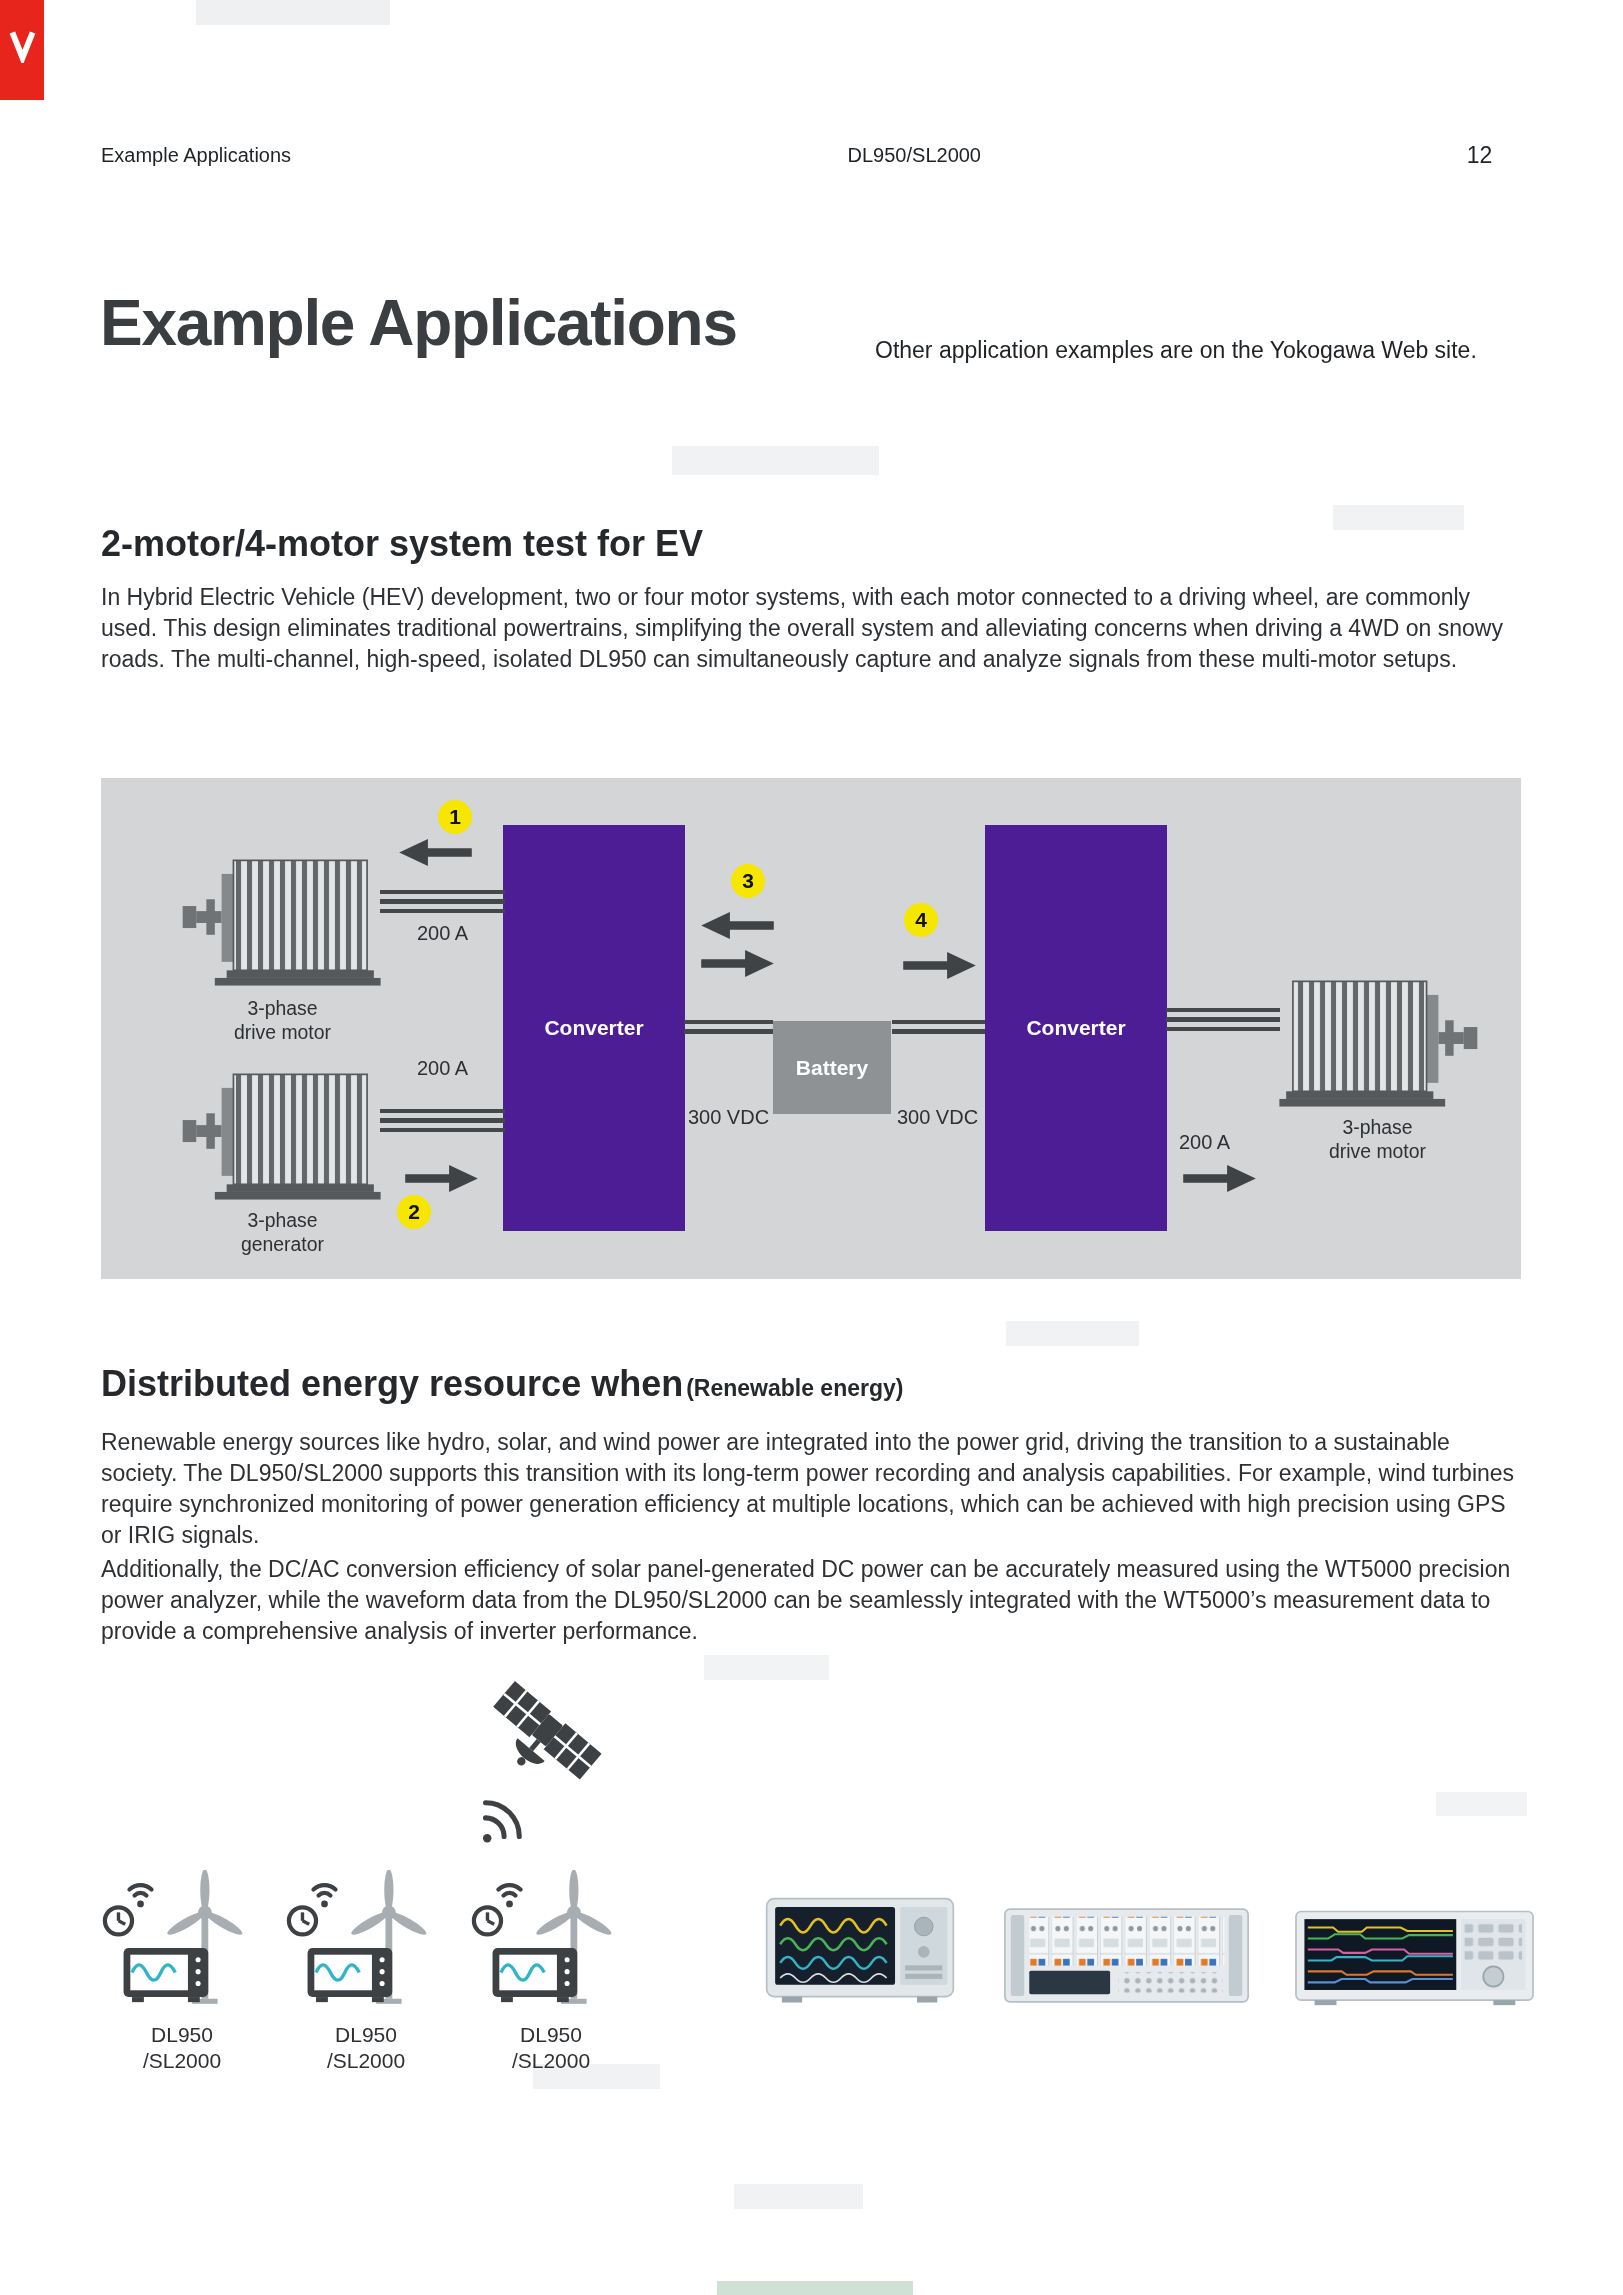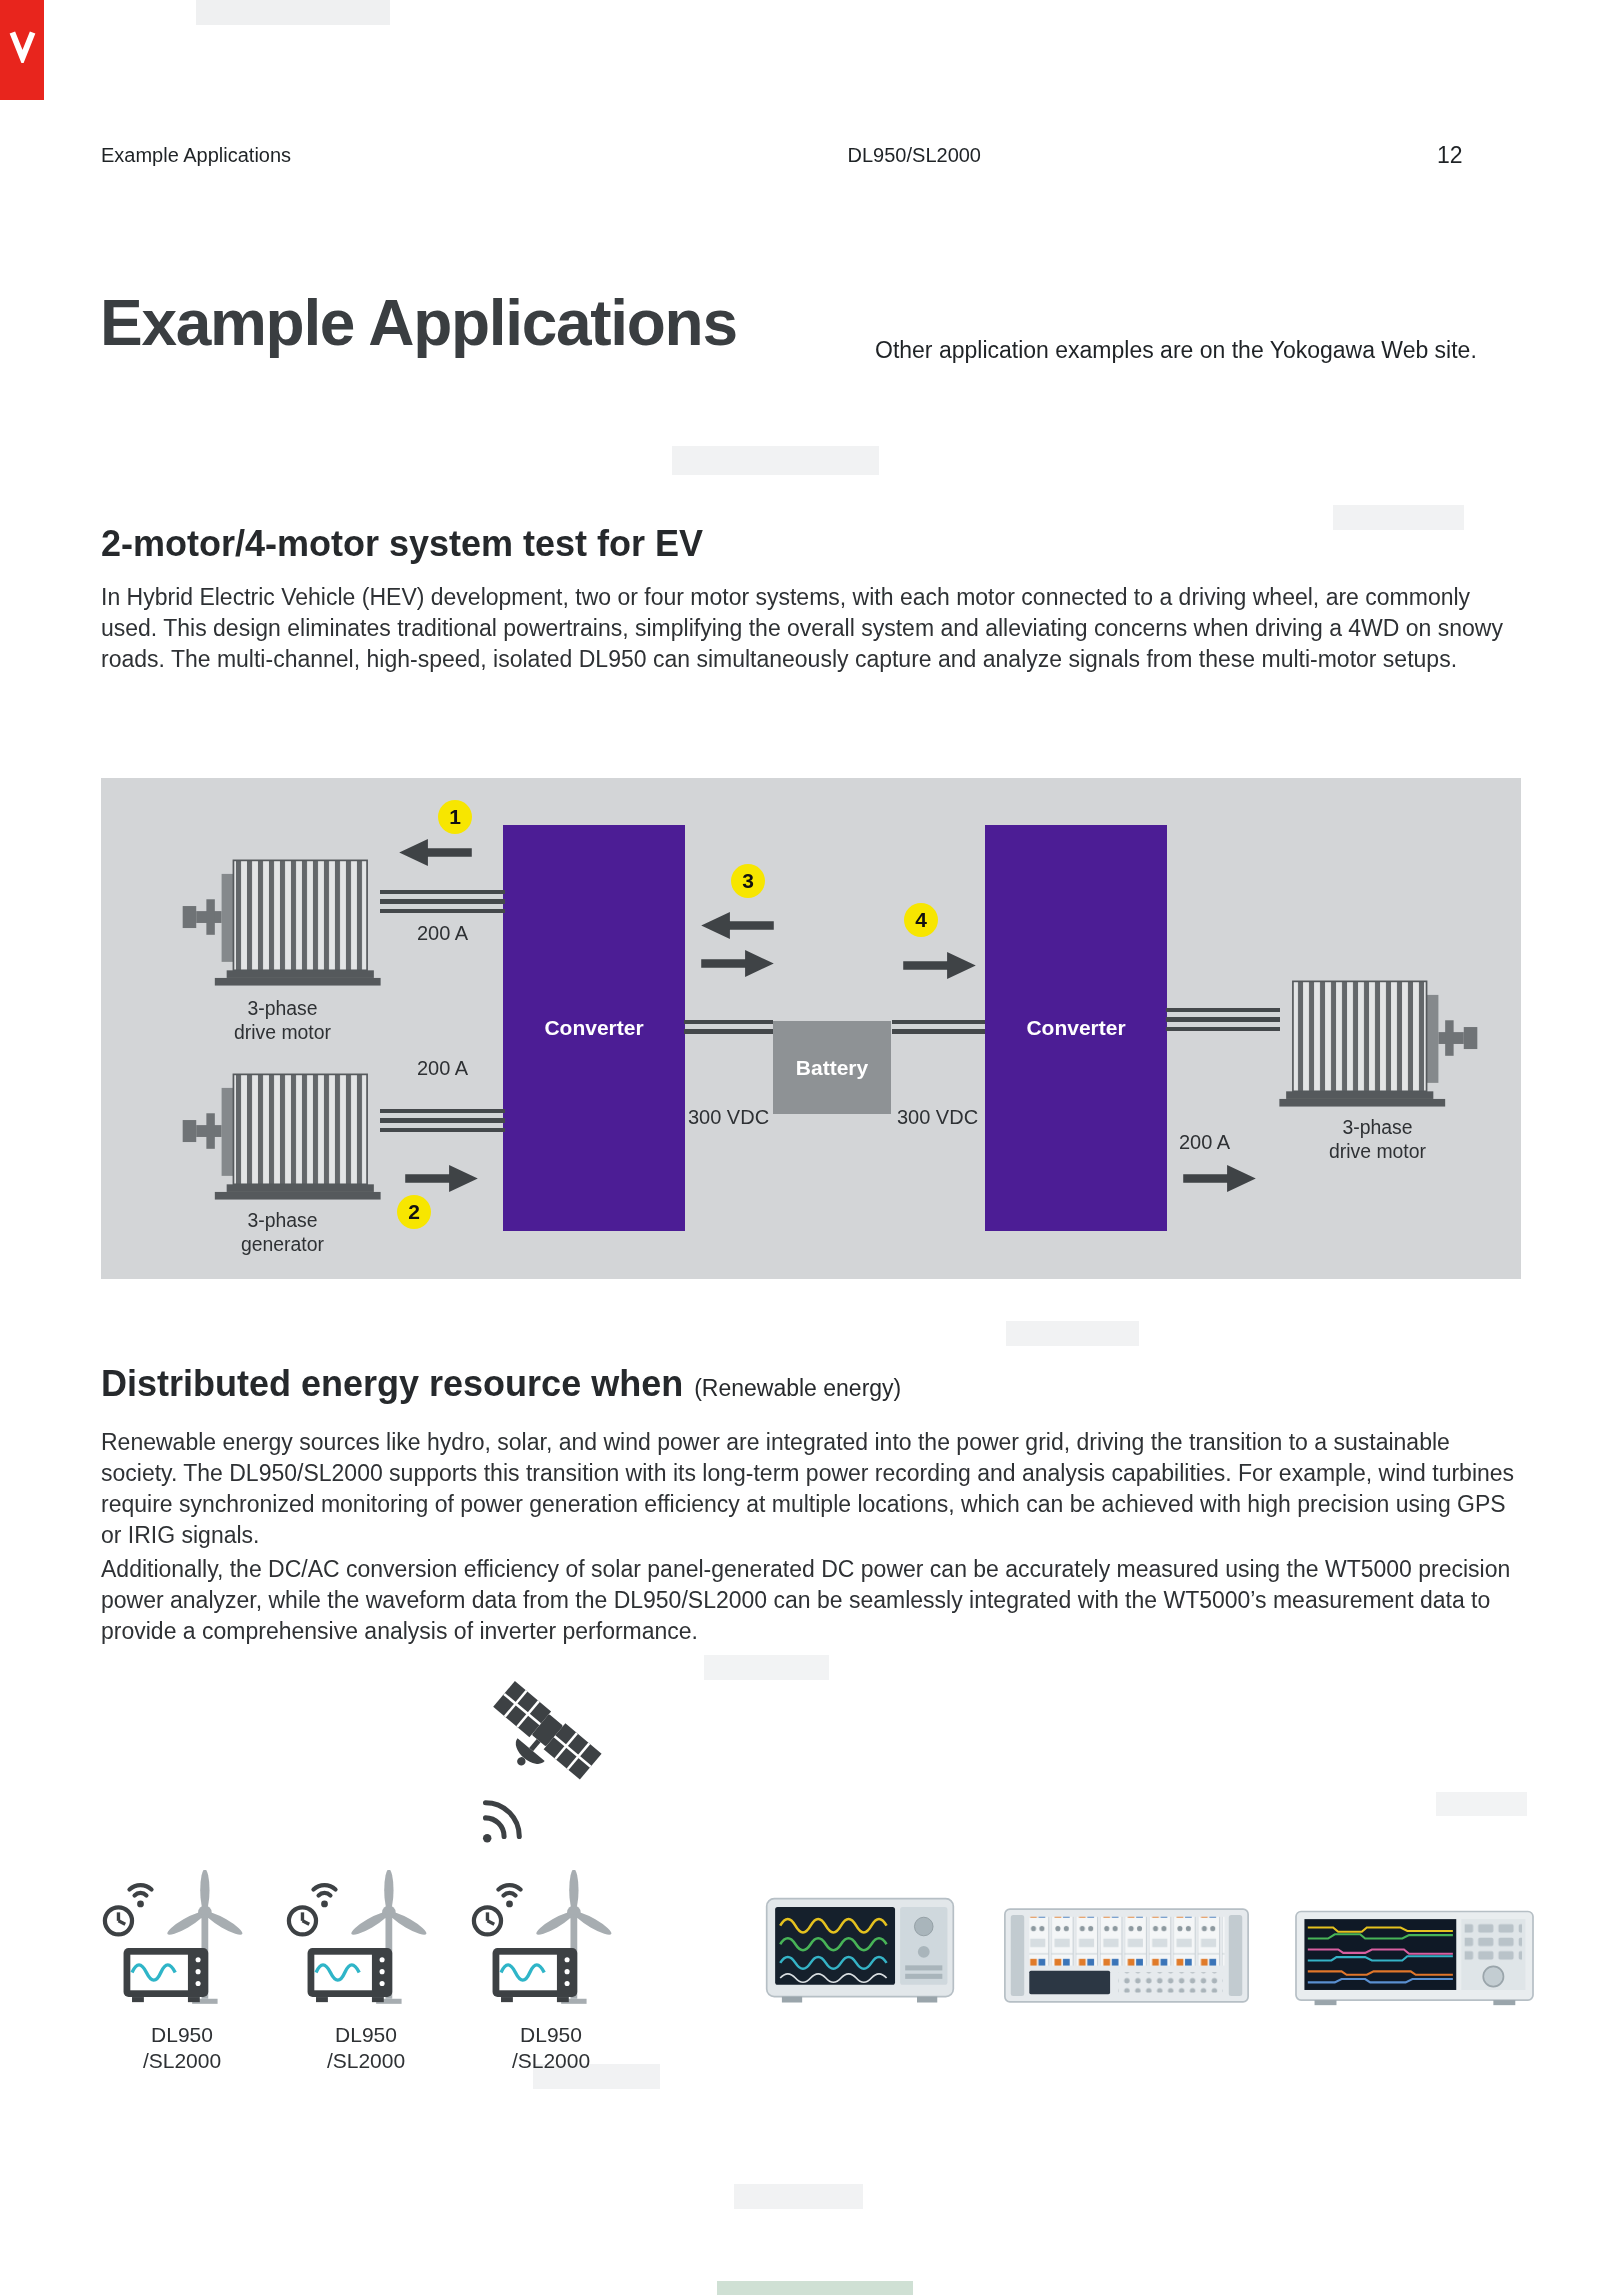--- a/index.html
+++ b/index.html
@@ -4,27 +4,27 @@
 <style>
   * { margin:0; padding:0; box-sizing:border-box; }
   body { font-family:"Liberation Sans","DejaVu Sans",sans-serif; background:#ffffff; color:#2e3134; }
   .page { position:relative; width:1602px; height:2295px; background:#fff; overflow:hidden; }
   .abs { position:absolute; }
 
   .ribbon { left:0; top:0; width:44px; height:100px; background:#e8251d; }
   .ribbon svg { position:absolute; left:8.5px; top:29px; }
 
   .header-text { font-size:20px; color:#1f2326; }
-  .page-number { font-size:23px; color:#1f2326; text-align:left; }
+  .page-number { font-size:23px; color:#1f2326; text-align:center; }
 
   .title { font-size:64px; font-weight:700; color:#3a3e41; letter-spacing:-1.3px; }
   .subtitle { font-size:23px; color:#1f2326; }
 
   .h2 { font-size:36px; font-weight:700; color:#26292c; }
-  .h2-suffix { font-size:23px; font-weight:400; margin-left:11px; }
+  .h2-suffix { font-size:23px; font-weight:700; margin-left:3px; }
 
   .body-text { font-size:23px; line-height:31px; color:#2e3134; width:1422px; }
 
   .diagram { left:101px; top:778px; width:1420px; height:501px; background:#d3d5d7; }
   .conv, .battery { position:absolute; color:#fff; font-size:21px; font-weight:700;
                     display:flex; align-items:center; justify-content:center; }
   .conv { background:#4c1d95; }
   .battery { background:#8e9295;margin-top:40px; }
 
   .bus3 { position:absolute; height:23px;

